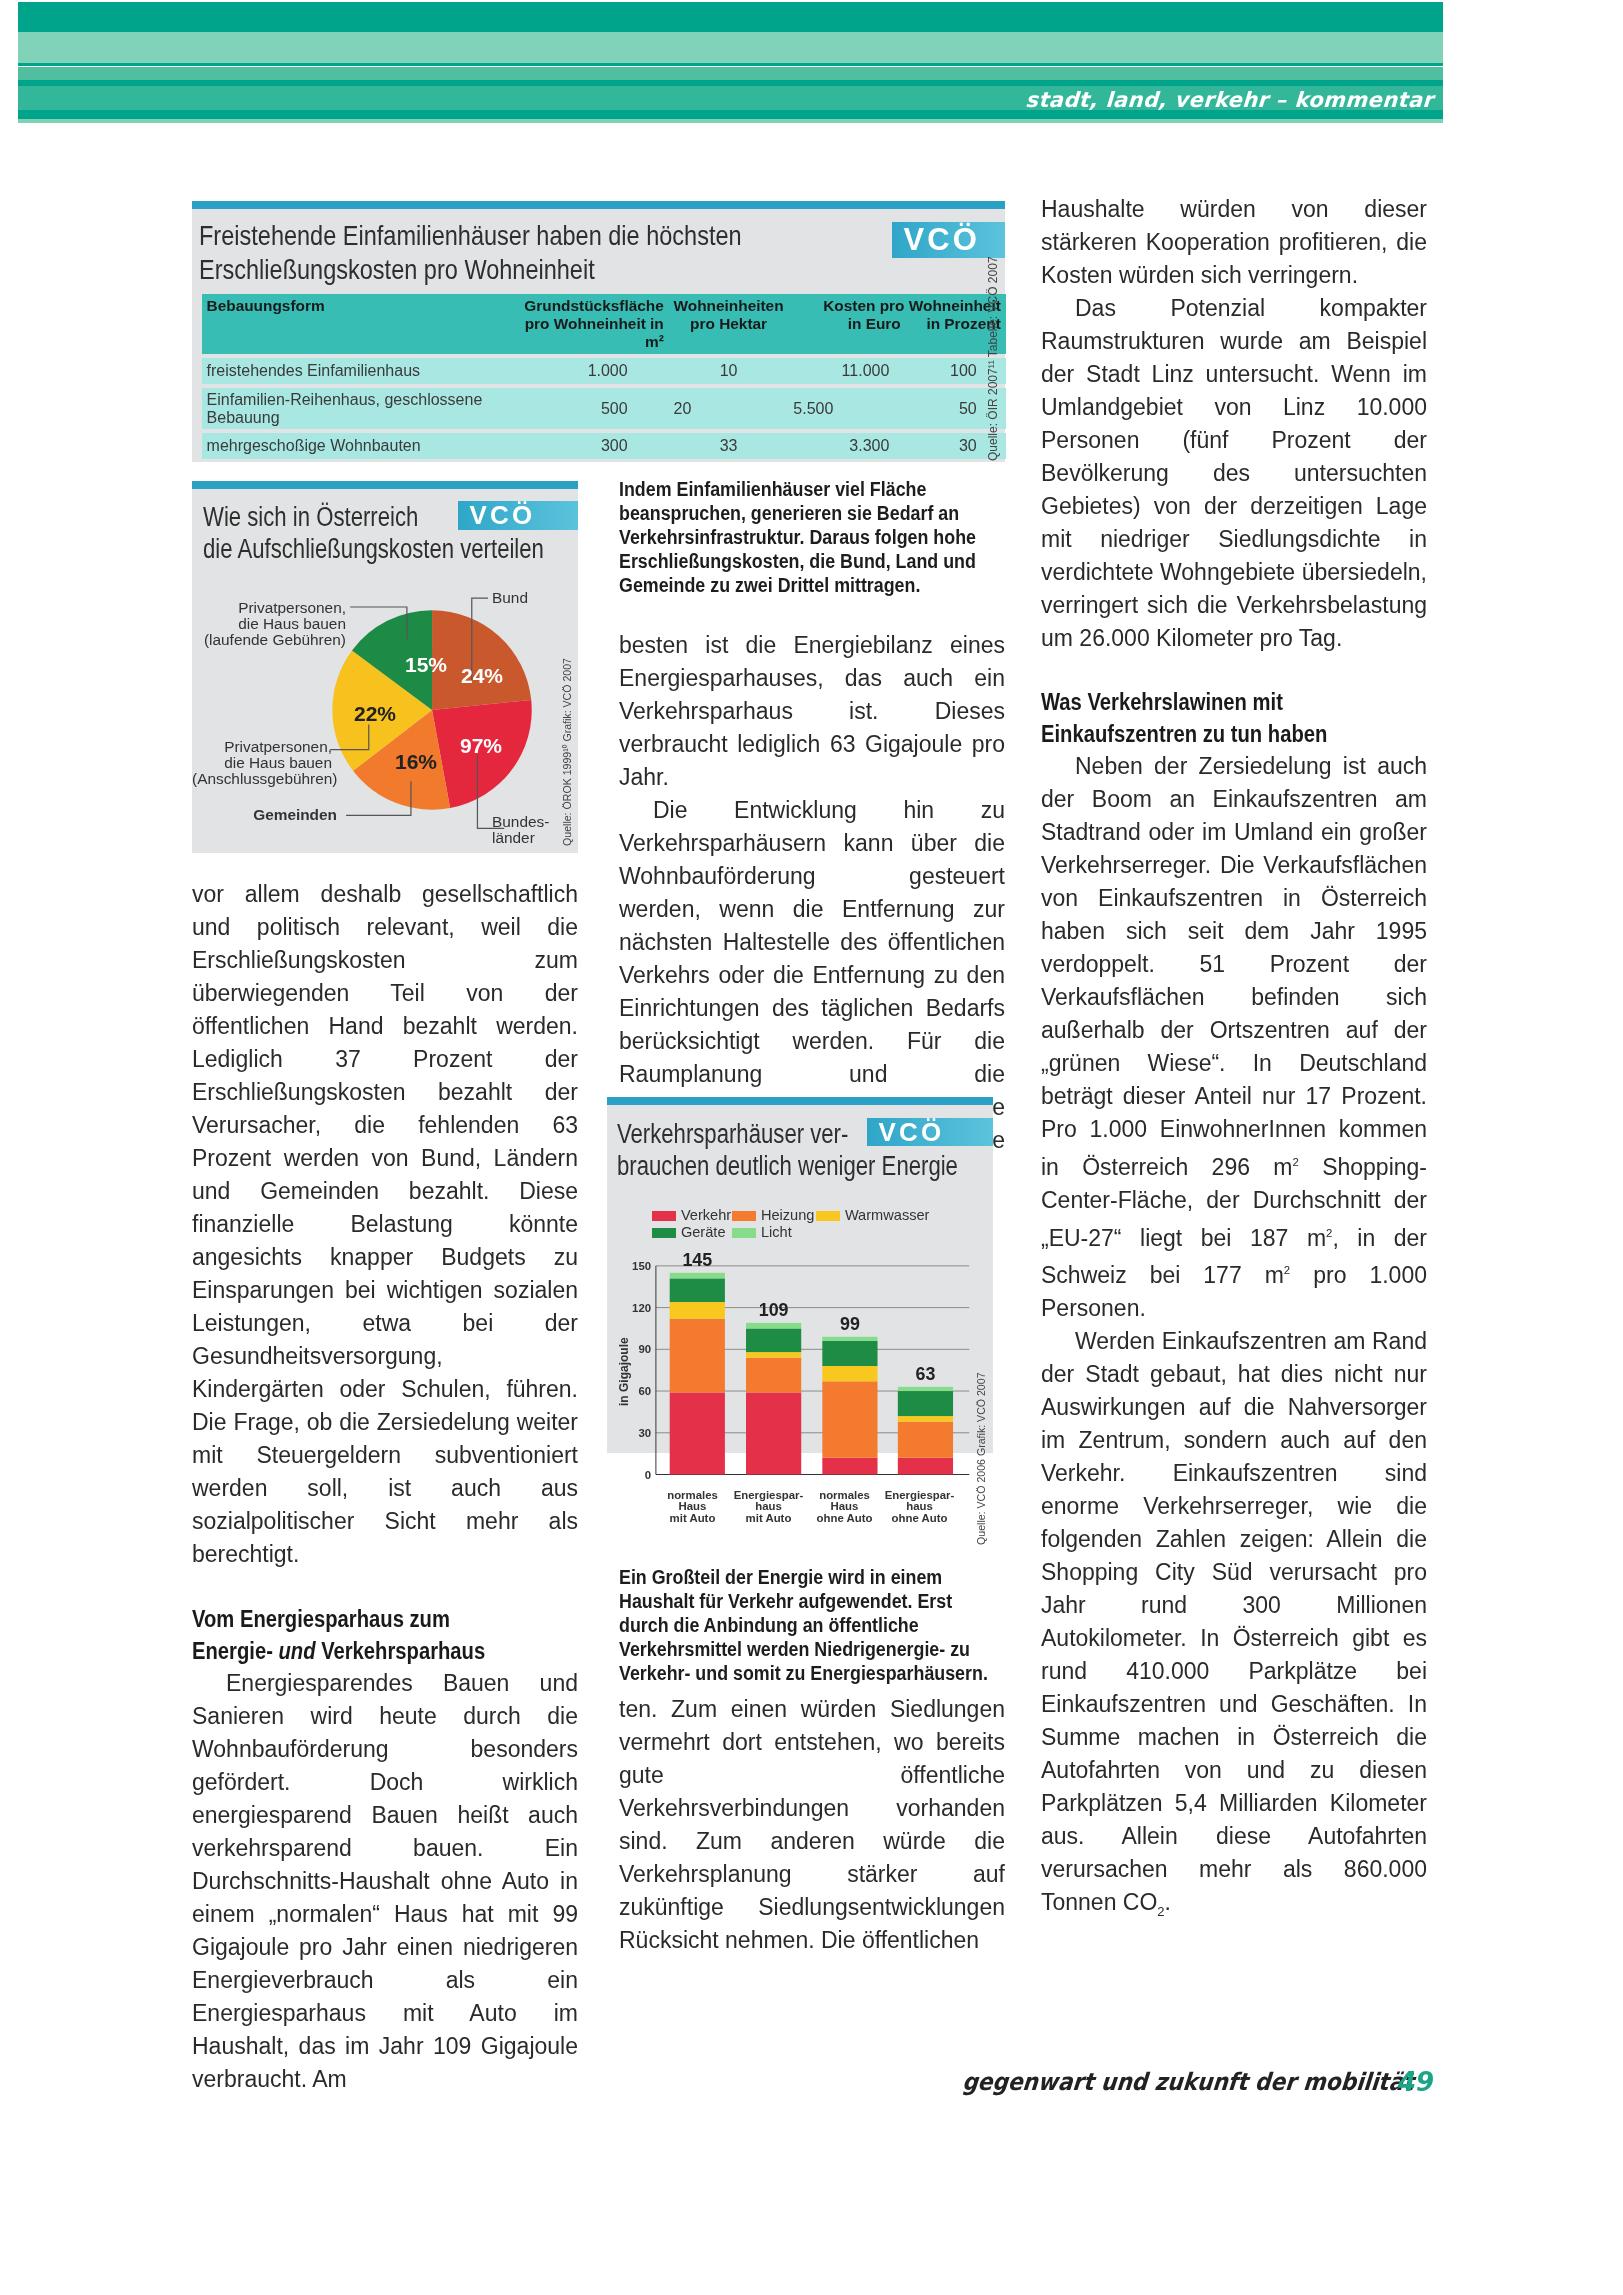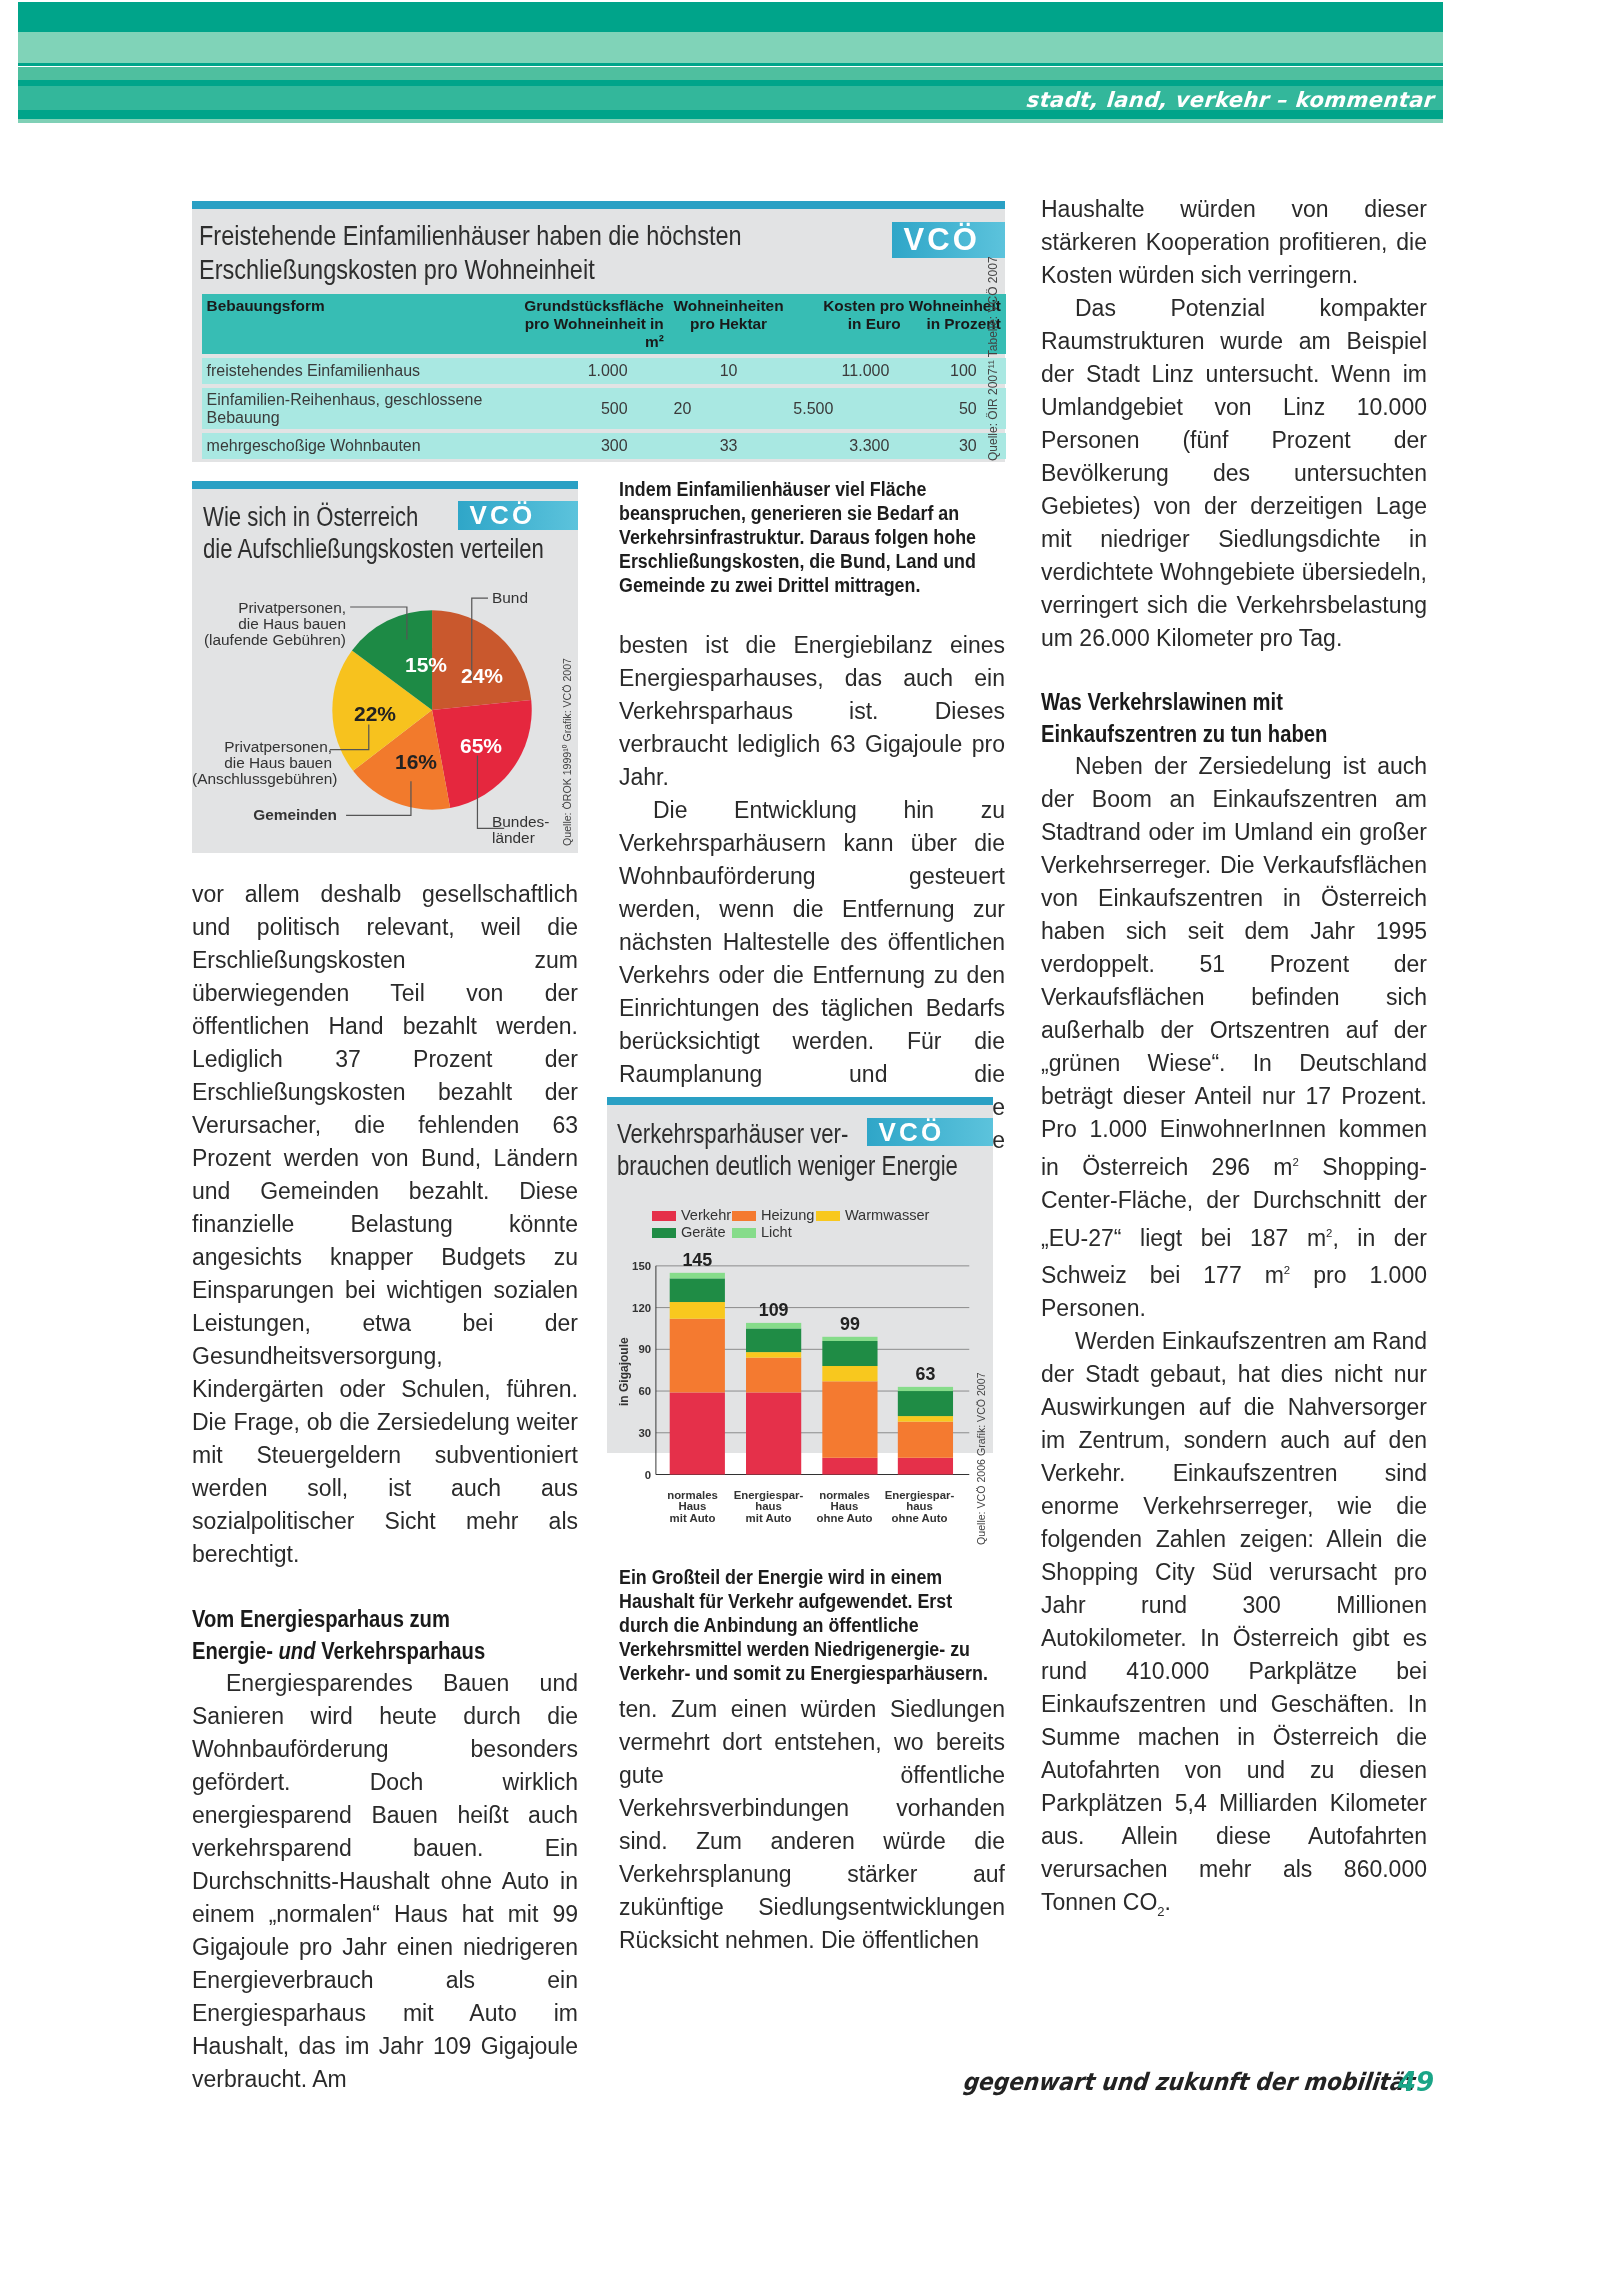--- a/index.html
+++ b/index.html
@@ -114,21 +114,21 @@
       <polyline points="195,155 265,155 265,195"></polyline>
       <polyline points="365,144 345,144 345,245"></polyline>
       <polyline points="170,331 218,331 218,300"></polyline>
       <polyline points="190,412 270,412 270,370"></polyline>
       <polyline points="385,428 352,428 352,338"></polyline>
     </g>
   </svg>
   <div class="pct" style="left:213px;top:172px;color:#fff;">15%</div>
   <div class="pct" style="left:269px;top:183px;color:#fff;">24%</div>
   <div class="pct" style="left:162px;top:221px;color:#222;">22%</div>
-  <div class="pct" style="left:268px;top:253px;color:#fff;">65%</div>
+  <div class="pct" style="left:268px;top:253px;color:#fff;">97%</div>
   <div class="pct" style="left:203px;top:269px;color:#222;">16%</div>
 
   <div class="piel" style="left:8px;top:119px;width:146px;">
     <div>Privatpersonen,</div>
       <div>die Haus bauen</div>
       <div>(laufende Gebühren)</div>
   </div>
   <div class="piel" style="left:0px;top:258px;width:140px;">
     <div>Privatpersonen,</div>
       <div>die Haus bauen</div>

